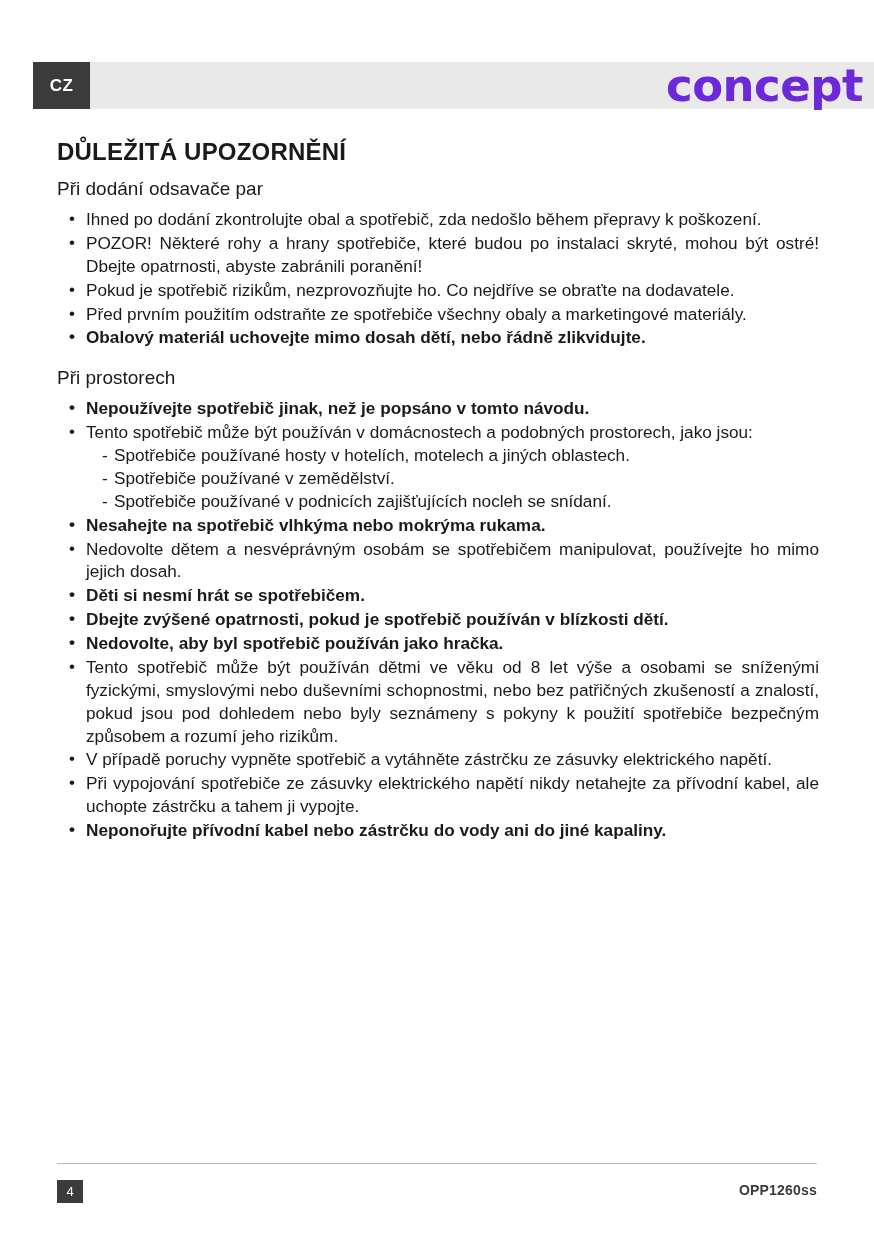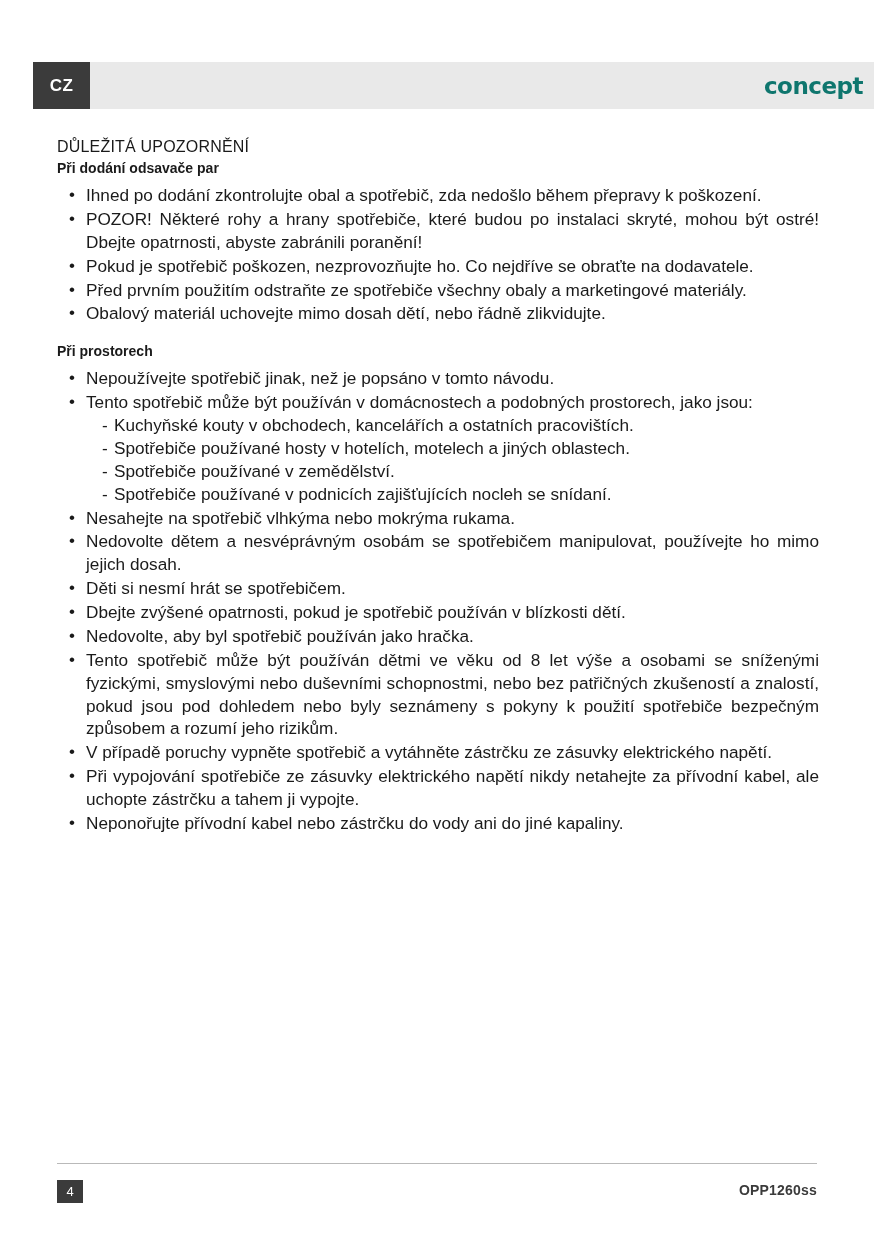--- a/index.html
+++ b/index.html
@@ -42,43 +42,43 @@
     display: flex;
     align-items: center;
     justify-content: center;
     font-size: 17px;
     font-weight: bold;
     letter-spacing: 0.5px;
   }
   .brand {
     margin-left: auto;
     margin-right: 22px;
-    font-size: 23px;
+    font-size: 45px;
     font-weight: bold;
     letter-spacing: -0.5px;
-    color: #0f766e;
+    color: #6d28d9;
     font-family: "DejaVu Sans", sans-serif;
   }
 
   
   .content {
     position: absolute;
     left: 57px;
     top: 138px;
     width: 770px;
   }
   h1.doc-title {
-    font-size: 16px;
+    font-size: 24px;
+    font-weight: bold;
+    margin: 0 0 12px 0;
+    letter-spacing: 0.2px;
+  }
+  h2.section-title {
+    font-size: 19px;
     font-weight: normal;
-    margin: 0 0 4px 0;
-    letter-spacing: 0.2px;
-  }
-  h2.section-title {
-    font-size: 14px;
-    font-weight: bold;
     margin: 0 0 8px 0;
   }
   .section + .section {
     margin-top: 18px;
   }
   ul.bullets {
     list-style: none;
     margin: 8px;
     padding: 0;
   }
@@ -110,20 +110,21 @@
     padding-left: 12px;
   }
   ul.sub > li::before {
     content: "-";
     position: absolute;
     left: 0;
     top: 0;
   }
   .nojust {
     text-align: center;
+    font-weight: bold;
   }
 
   
   .footer-rule {
     position: absolute;
     left: 57px;
     top: 1163px;
     width: 760px;
     height: 1px;
     background: #b9b9b9;
@@ -164,34 +165,33 @@
 
   <div class="content">
 
     <h1 class="doc-title">DŮLEŽITÁ UPOZORNĚNÍ</h1>
 
     <div class="section">
       <h2 class="section-title">Při dodání odsavače par</h2>
       <ul class="bullets">
         <li>Ihned po dodání zkontrolujte obal a spotřebič, zda nedošlo během přepravy k poškození.</li>
         <li>POZOR! Některé rohy a hrany spotřebiče, které budou po instalaci skryté, mohou být ostré! Dbejte opatrnosti, abyste zabránili poranění!</li>
-        <li>Pokud je spotřebič poškozen, nezprovozňujte ho. Co nejdříve se obraťte na dodavatele.</li>
+        <li>Pokud je spotřebič rizikům, nezprovozňujte ho. Co nejdříve se obraťte na dodavatele.</li>
         <li>Před prvním použitím odstraňte ze spotřebiče všechny obaly a marketingové materiály.</li>
         <li class="nojust">Obalový materiál uchovejte mimo dosah dětí, nebo řádně zlikvidujte.</li>
       </ul>
     </div>
 
     <div class="section">
       <h2 class="section-title">Při prostorech</h2>
       <ul class="bullets">
         <li class="nojust">Nepoužívejte spotřebič jinak, než je popsáno v tomto návodu.</li>
         <li>
           <span>Tento spotřebič může být používán v domácnostech a podobných prostorech, jako jsou:</span>
           <ul class="sub">
-            <li>Kuchyňské kouty v obchodech, kancelářích a ostatních pracovištích.</li>
             <li>Spotřebiče používané hosty v hotelích, motelech a jiných oblastech.</li>
             <li>Spotřebiče používané v zemědělství.</li>
             <li>Spotřebiče používané v podnicích zajišťujících nocleh se snídaní.</li>
           </ul>
         </li>
         <li class="nojust">Nesahejte na spotřebič vlhkýma nebo mokrýma rukama.</li>
         <li>Nedovolte dětem a nesvéprávným osobám se spotřebičem manipulovat, používejte ho mimo jejich dosah.</li>
         <li class="nojust">Děti si nesmí hrát se spotřebičem.</li>
         <li class="nojust">Dbejte zvýšené opatrnosti, pokud je spotřebič používán v blízkosti dětí.</li>
         <li class="nojust">Nedovolte, aby byl spotřebič používán jako hračka.</li>

